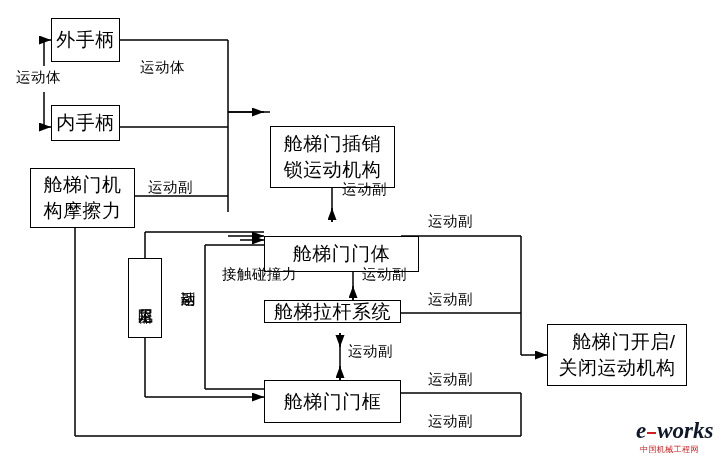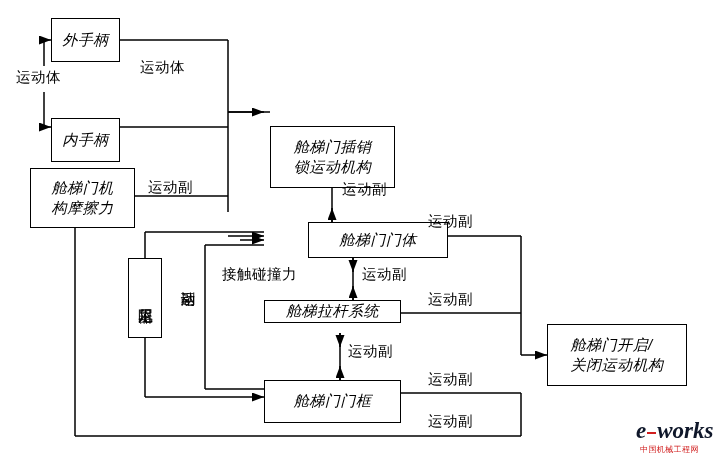--- a/index.html
+++ b/index.html
@@ -18,27 +18,26 @@
     overflow: hidden;
   }
   .box {
     position: absolute;
     box-sizing: border-box;
     border: 1.5px solid #000000;
     background: #ffffff;
     display: flex;
     align-items: center;
     justify-content: center;
-    text-align: left;
-    font-size: 15px;
+    text-align: right;
+    font-size: 19px;
     line-height: 1.35;
     color: #000000;
     white-space: pre-line;
     letter-spacing: 0.5px;
-    font-style: italic;
   }
   .label {
     position: absolute;
     font-size: 14.5px;
     color: #000000;
     white-space: nowrap;
     letter-spacing: 0.5px;
   }
   .vbox {
     position: absolute;
@@ -158,29 +157,29 @@
       <line x1="205" y1="245" x2="264" y2="245"></line>
       <line x1="205" y1="245" x2="205" y2="389"></line>
       <line x1="205" y1="389" x2="264" y2="389"></line>
 
       <line x1="240" y1="240" x2="264" y2="240" marker-end="url(#ah)"></line>
     </g>
   </svg>
 
   <div class="box" style="left:51px; top:18px; width:69px; height:44px;">外手柄</div>
 
-  <div class="box" style="left:51px; top:118px; width:69px; height:44px;">内手柄</div>
+  <div class="box" style="left:51px; top:105px; width:69px; height:36px;">内手柄</div>
 
   <div class="box" style="left:30px; top:168px; width:105px; height:60px;">舱梯门机
 构摩擦力</div>
 
   <div class="box" style="left:270px; top:110px; width:125px; height:62px;margin-top:16px;">舱梯门插销
 锁运动机构</div>
 
-  <div class="box" style="left:264px; top:222px; width:140px; height:36px;margin-left:44px;">舱梯门门体</div>
+  <div class="box" style="left:264px; top:236px; width:155px; height:36px;">舱梯门门体</div>
 
   <div class="box" style="left:264px; top:300px; width:137px; height:23px;">舱梯拉杆系统</div>
 
   <div class="box" style="left:264px; top:380px; width:137px; height:43px;">舱梯门门框</div>
 
   <div class="vbox" style="left:128px; top:258px; width:34px; height:80px;">阻尼器</div>
 
   <div class="box" style="left:547px; top:324px; width:140px; height:62px;">舱梯门开启/
 关闭运动机构</div>
 

